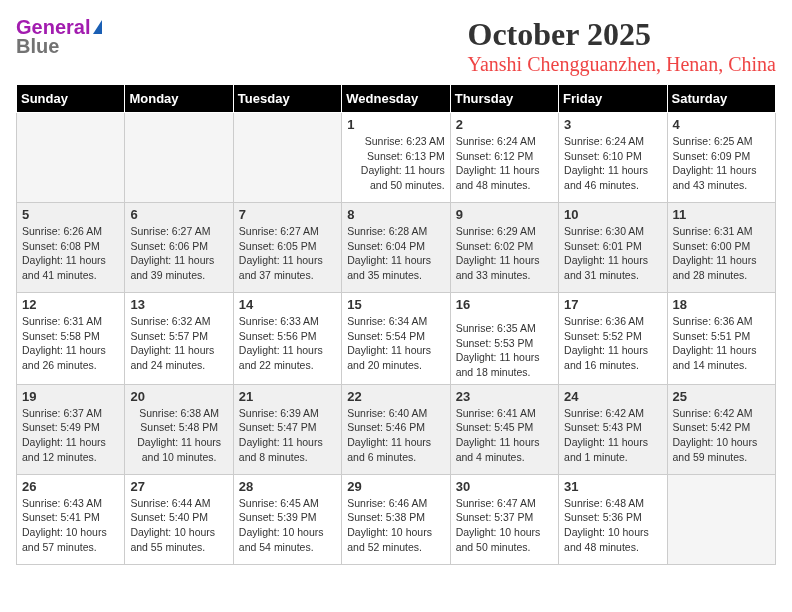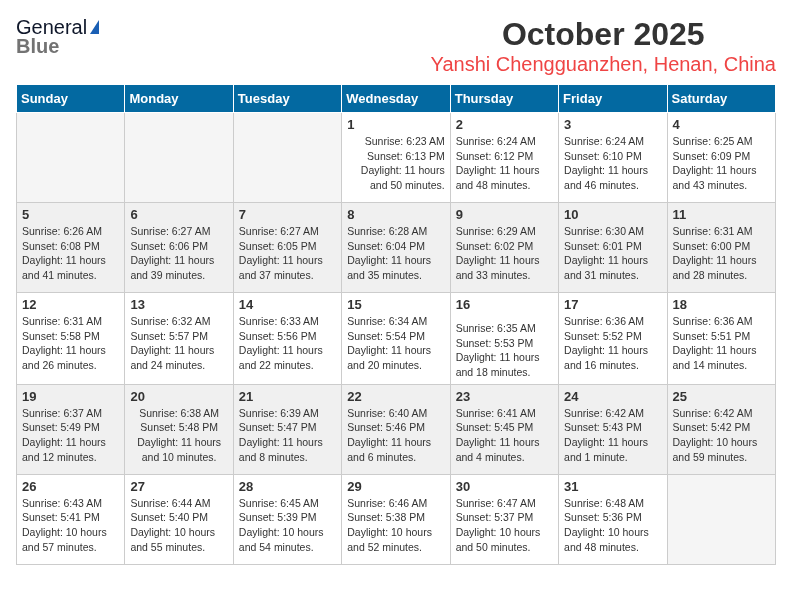--- a/index.html
+++ b/index.html
@@ -15,38 +15,39 @@
       justify-content: space-between;
       align-items: flex-start;
       margin-bottom: 8px;
     }
     .logo {
       display: flex;
       flex-direction: column;
       align-items: flex-start;
     }
     .title-block {
-      text-align: center;
+      text-align: left;
+      font-family: Liberation Serif, serif;
     }
     .month-title {
       font-size: 32px;
       font-weight: bold;
       color: #333;
     }
     .location {
       font-size: 20px;
       color: #ef4444;
     }
     .calendar {
       width: 100%;
       border-collapse: collapse;
       table-layout: fixed;
     }
     .calendar th {
-      background-color: #0369a1;
+      background-color: #000000;
       color: #fff;
       font-size: 13px;
       font-weight: bold;
       padding: 6px 4px;
       text-align: left;
       border: 1px solid #fff;
     }
     .calendar td {
       vertical-align: top;
       border: 1px solid #ccc;
@@ -73,21 +74,21 @@
     .row-shaded td {
       background: #f0f0f0;
     }
   </style>
 </head>
 <body>
 
 <div class="header">
   <div class="logo">
     <div style="display:flex;align-items:center;">
-      <span style="font-size:20px;font-weight:normal;color:#0f172a;">General</span>
+      <span style="font-size:20px;font-weight:bold;color:#a21caf;">General</span>
       <span style="display:inline-block;width:0;height:0;border-left:9px solid transparent;border-bottom:14px solid #1a5fb4;margin-left:3px;margin-bottom:2px;"></span>
     </div>
     <span style="font-size:20px;font-weight:bold;color:#737373;margin-top:-4px;">Blue</span>
   </div>
   <div class="title-block">
     <div class="month-title">October 2025</div>
     <div class="location">Yanshi Chengguanzhen, Henan, China</div>
   </div>
 </div>
 

